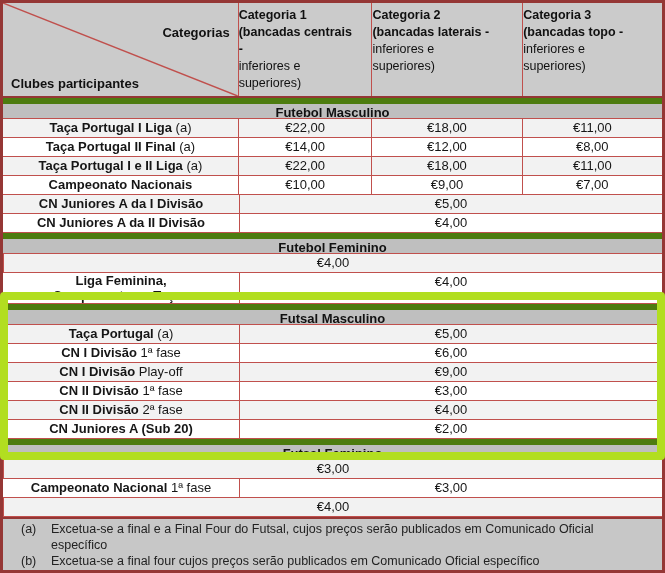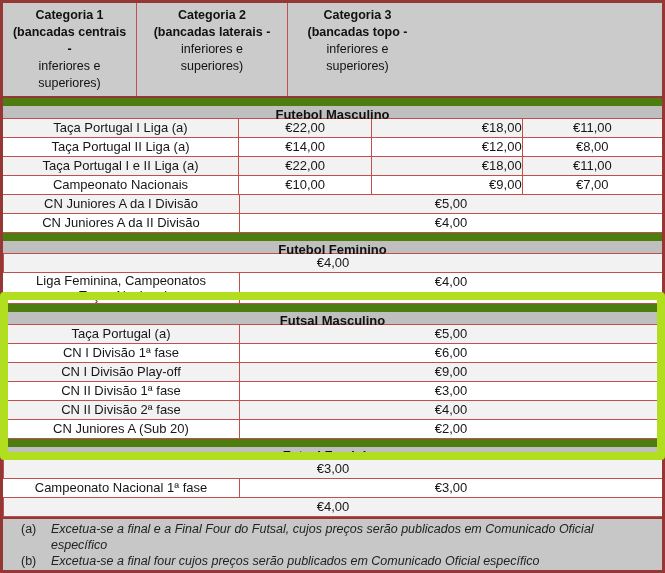--- a/index.html
+++ b/index.html
@@ -7,61 +7,68 @@
   .page { position:relative; width:665px; height:573px; background:#fff; overflow:hidden; }
   .tbl { position:absolute; left:0; top:0; width:665px; height:573px;
          border:3px solid #953735; display:flex; flex-direction:column; }
 
   
   .thead { display:flex; height:95px; border-bottom:2px solid #953735; background:#cbcbcb; }
   .corner { position:relative; width:236px; border-right:1px solid #c0504d; }
   .corner svg { position:absolute; inset:0; width:100%; height:100%; }
   .corner-top { position:absolute; top:22px; right:8px; font-size:13px; font-weight:700; color:#111; }
   .corner-bottom { position:absolute; bottom:5px; left:8px; font-size:13px; font-weight:700; color:#111; }
-  .cat { width:134px; border-right:1px solid #c0504d; text-align:center; padding-top:4px;
+  .cat { width:134px; border-right:1px solid #c0504d; padding-top:4px;
          font-size:12.5px; line-height:17px; color:#111; }
   .cat.mid { width:151px; }
   .cat.last { width:139px; border-right:none; }
   .cat .b { font-weight:700; }
 
   
-  .sec { height:21px; line-height:17px; border-top:8px solid #4d7c0f; border-bottom:1px solid #c0504d;
+  .sec { height:21px; line-height:17px; border-top:6px solid #4d7c0f; border-bottom:1px solid #c0504d;
          background:#bfbfbf; text-align:center; font-size:13px; font-weight:700; color:#111; }
 
   
   .row { display:flex; height:19px; border-bottom:1px solid #c0504d; background:#fff;
          font-size:13px; line-height:18px; color:#161616; }
   .row.alt { background:#f2f2f2; }
   .lbl { width:236px; text-align:center; white-space:nowrap; overflow:hidden; }
-  .lbl .b { font-weight:400; }
+  .lbl .b { font-weight:700; }
   .price { width:134px; text-align:center; border-left:1px solid #c0504d; }
-  .price.mid { width:151px;text-align:right; }
+  .price.mid { width:151px; }
   .price.last { width:141px; }
   .merged { flex:1; text-align:center; border-left:1px solid #c0504d; }
   .row.tall { height:31px; }
   .row.tall .lbl { white-space:normal; line-height:15px; padding:0 28px; }
 
   
   .foot { flex:1; background:#c7c7c7; border-top:2px solid #953735; padding:2px 10px 0 18px;
           font-size:12.5px; line-height:16px; color:#222; }
   .note { display:flex; }
   .note .marker { width:30px; flex:none; }
-  .note .txt { flex:1;font-style:italic; }
+  .note .txt { flex:1; }
 
   
   .hl { position:absolute; left:0; top:292px; width:665px; height:168px;
         border:8px solid #b2de20; border-radius:4px; z-index:5; pointer-events:none; }
 </style>
 </head>
 <body>
 
 <div class="page">
   <div class="tbl">
 
     <div class="thead">
+      <div class="corner">
+        <svg viewBox="0 0 100 100" preserveAspectRatio="none">
+          <line x1="0" y1="0" x2="100" y2="100" stroke="#c0504d" stroke-width="1.4" vector-effect="non-scaling-stroke"></line>
+        </svg>
+        <div class="corner-top">Categorias</div>
+        <div class="corner-bottom">Clubes participantes</div>
+      </div>
       <div class="cat">
         <div class="b">Categoria 1</div>
         <div class="b">(bancadas centrais</div>
         <div class="b">-</div>
         <div>inferiores e</div>
         <div>superiores)</div>
       </div>
       <div class="cat mid">
         <div class="b">Categoria 2</div>
         <div class="b">(bancadas laterais -</div>
@@ -79,21 +86,21 @@
     </div>
 
     <div class="sec">Futebol Masculino</div>
     <div class="row alt">
       <div class="lbl"><span class="b">Taça Portugal I Liga</span><span> (a)</span></div>
       <div class="price">€22,00</div>
       <div class="price mid">€18,00</div>
       <div class="price last">€11,00</div>
     </div>
     <div class="row">
-      <div class="lbl"><span class="b">Taça Portugal II Liga</span><span> (a)</span></div>
+      <div class="lbl"><span class="b">Taça Portugal II Final</span><span> (a)</span></div>
       <div class="price">€14,00</div>
       <div class="price mid">€12,00</div>
       <div class="price last">€8,00</div>
     </div>
     <div class="row alt">
       <div class="lbl"><span class="b">Taça Portugal I e II Liga</span><span> (a)</span></div>
       <div class="price">€22,00</div>
       <div class="price mid">€18,00</div>
       <div class="price last">€11,00</div>
     </div>

